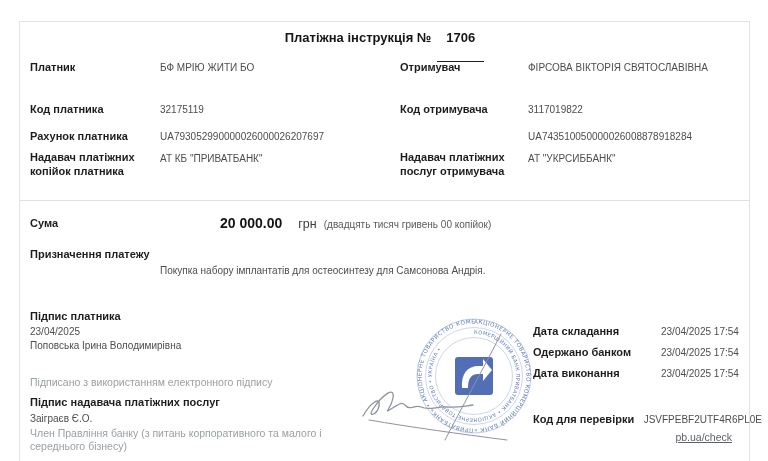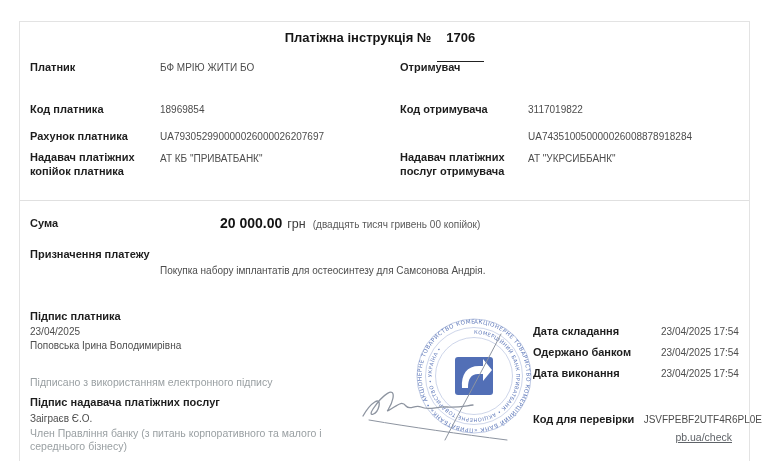--- a/index.html
+++ b/index.html
@@ -11,43 +11,44 @@
   .label { font-weight:bold; font-size:11px; color:#1d1d1d; line-height:13.5px; }
   .value { font-size:10px; color:#4d4d4d; line-height:13.5px; }
   .muted { font-size:10.5px; color:#9aa0a3; line-height:13px; }
   .title { width:100%; text-align:center; top:8px; left:0; font-size:13px;
            font-weight:bold; color:#161616; }
   .doc-number { display:inline-block; border-bottom:1.5px solid #222;
                 padding:0 9px 16px 9px; margin-left:6px; }
   .divider { left:0px; top:178px; width:729px; height:1px; background:#e0e0e0; }
   .amount-line { left:200px; top:192px; white-space:nowrap; }
   .amount-value { font-size:14px; font-weight:bold; color:#141414; }
-  .amount-currency { font-size:12.5px; color:#3c3c3c; margin-left:5px; }
+  .amount-currency { font-size:12.5px; color:#3c3c3c; margin-left:16px; }
   .amount-words { font-size:10px; color:#5a5a5a; margin-left:7px; }
   .purpose-value { left:140px; top:242px; width:430px; }
   .link { font-size:10.5px; color:#5f6368; text-decoration:underline; }
   .two-line { width:130px; }
   .pos-note { width:315px; }
   svg text { font-family:"DejaVu Sans", sans-serif; }
 </style>
 </head>
 <body>
 
 <div class="card">
 
   <div class="abs title">
     <span>Платіжна інструкція №</span><span class="doc-number">1706</span>
   </div>
 
   <div class="abs label" style="left:10px;top:39px">Платник</div>
   <div class="abs value" style="left:140px;top:39px">БФ МРІЮ ЖИТИ БО</div>
   <div class="abs label" style="left:380px;top:39px">Отримувач</div>
+  <div class="abs value" style="left:508px;top:39px">ФІРСОВА ВІКТОРІЯ СВЯТОСЛАВІВНА</div>
 
   <div class="abs label" style="left:10px;top:81px">Код платника</div>
-  <div class="abs value" style="left:140px;top:81px">18969854</div>
+  <div class="abs value" style="left:140px;top:81px">32175119</div>
   <div class="abs label" style="left:380px;top:81px">Код отримувача</div>
   <div class="abs value" style="left:508px;top:81px">3117019822</div>
 
   <div class="abs label" style="left:10px;top:108px">Рахунок платника</div>
   <div class="abs value" style="left:140px;top:108px">UA793052990000026000026207697</div>
   <div class="abs value" style="left:508px;top:108px">UA743510050000026008878918284</div>
 
   <div class="abs label two-line" style="left:10px;top:129px">Надавач платіжних копійок платника</div>
   <div class="abs value" style="left:140px;top:130px">АТ КБ "ПРИВАТБАНК"</div>
   <div class="abs label two-line" style="left:380px;top:129px">Надавач платіжних послуг отримувача</div>

